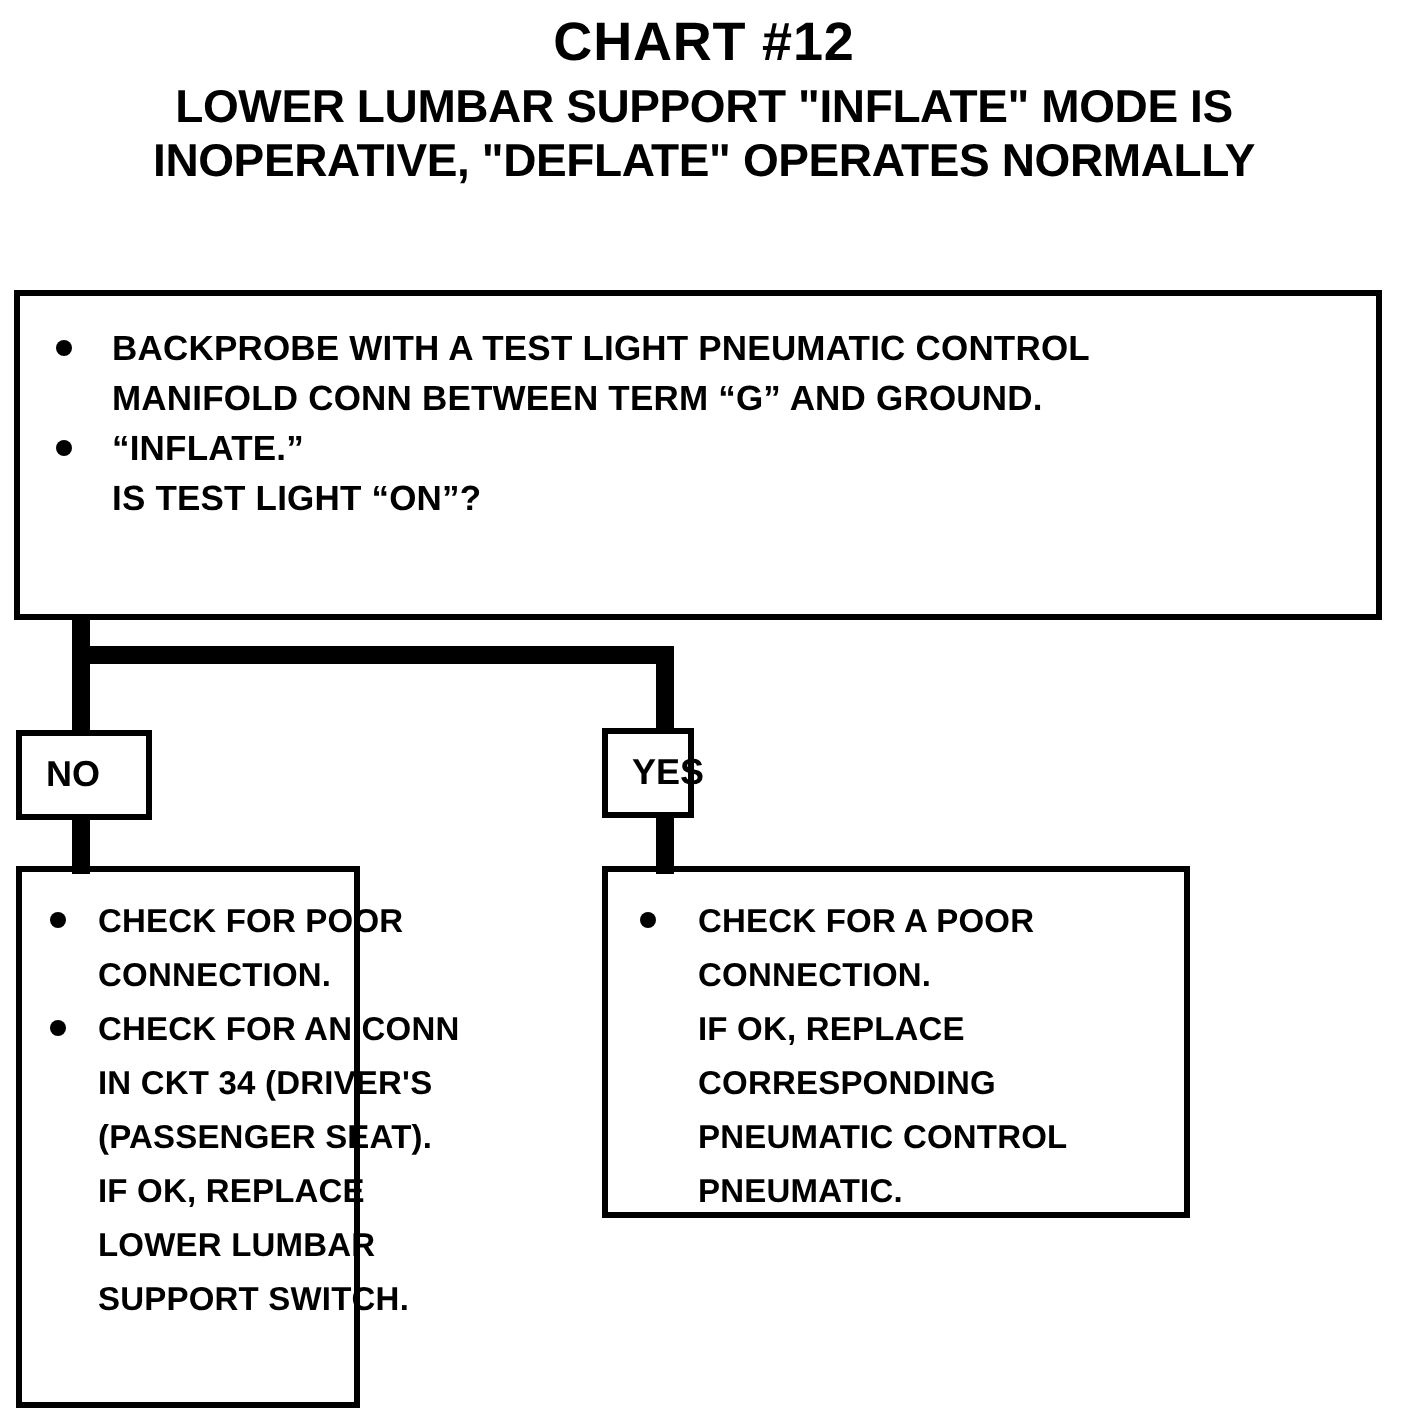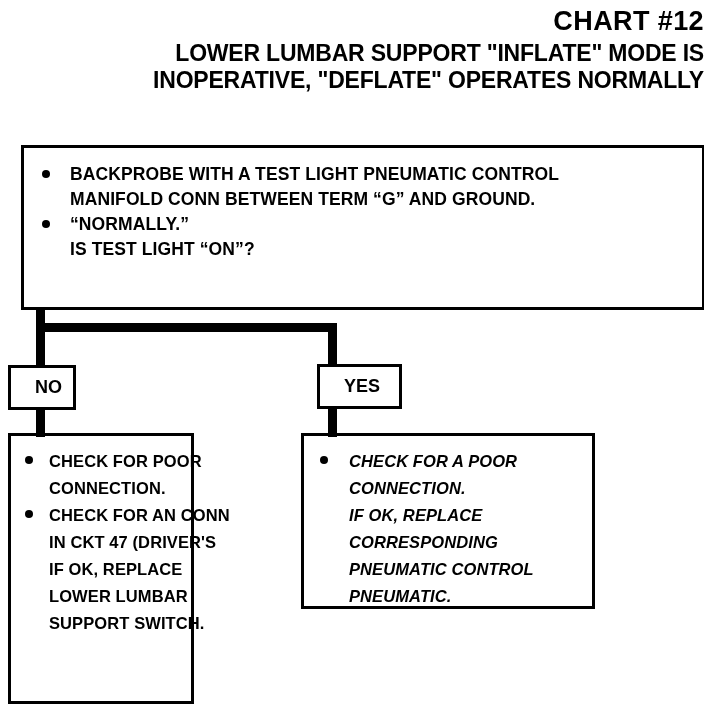--- a/index.html
+++ b/index.html
@@ -22,21 +22,21 @@
     width: 704px;
     height: 712px;
   }
 
   
   .heading {
     position: absolute;
     left: 0;
     top: 0;
     width: 704px;
-    text-align: right;
+    text-align: center;
   }
   .chart-title {
     font-size: 27px;
     font-weight: bold;
     letter-spacing: 0.4px;
     line-height: 30px;
     margin: 6px 0 0 0;
     white-space: nowrap;
   }
   .chart-subtitle {
@@ -82,50 +82,49 @@
     display: block;
     white-space: nowrap;
   }
 
   
   #decision-box {
     left: 7px;
     top: 145px;
     width: 684px;
     height: 165px;
-    margin-left: 14px;
   }
   #decision-box .bullet-list {
     padding: 14px 0 0 14px;
     font-size: 17.5px;
     line-height: 25px;
     letter-spacing: 0.1px;
   }
   #decision-box .bullet-item { padding-left: 32px; }
   #decision-box .bullet-item + .bullet-item { margin-top: 0px; }
 
   
   .label-box {
     border-width: 3px;
     display: flex;
     align-items: center;
     justify-content: flex-start;
     font-size: 18px;
     font-weight: bold;
     z-index: 3;
   }
-  .label-box span { padding-left: 24px; }
+  .label-box span { padding-left: 12px; }
   #no-label  { left: 8px;   top: 365px; width: 68px; height: 45px; }
-  #yes-label { left: 317px; top: 364px; width: 85px; height: 45px; }
+  #yes-label { left: 301px; top: 364px; width: 46px; height: 45px; }
 
   
   #no-result {
     left: 8px;
     top: 433px;
-    width: 186px;
+    width: 172px;
     height: 271px;
   }
   #no-result .bullet-list {
     padding: 12px 0 0 10px;
     font-size: 16.5px;
     line-height: 27px;
     letter-spacing: 0.1px;
   }
   #no-result .bullet-item { padding-left: 28px; }
 
@@ -134,21 +133,21 @@
     top: 433px;
     width: 294px;
     height: 176px;
   }
   #yes-result .bullet-list {
     padding: 12px 0 0 12px;
     font-size: 16.5px;
     line-height: 27px;
     letter-spacing: 0.1px;
   }
-  #yes-result .bullet-item { padding-left: 33px; font-style: italic; }
+  #yes-result .bullet-item { padding-left: 33px; }
 
   
   .conn {
     position: absolute;
     background: #000000;
     z-index: 1;
   }
   
   #conn-stem-main   { left: 36px;  top: 310px; width: 9px;   height: 60px; }
   
@@ -175,21 +174,21 @@
 
   <div class="box" id="decision-box">
     <ul class="bullet-list" id="decision-list">
         <li class="bullet-item">
           <span class="dot"></span>
           <span class="ln">BACKPROBE WITH A TEST LIGHT PNEUMATIC CONTROL</span>
           <span class="ln">MANIFOLD CONN BETWEEN TERM “G” AND GROUND.</span>
         </li>
         <li class="bullet-item">
           <span class="dot"></span>
-          <span class="ln">“NORMALLY.”</span>
+          <span class="ln">“INFLATE.”</span>
           <span class="ln">IS TEST LIGHT “ON”?</span>
         </li>
       </ul>
   </div>
 
   <div class="conn" id="conn-stem-main"></div>
   <div class="conn" id="conn-split-bar"></div>
   <div class="conn" id="conn-stem-yes"></div>
   <div class="conn" id="conn-stem-no-out"></div>
   <div class="conn" id="conn-stem-yes-out"></div>
@@ -204,21 +203,22 @@
   <div class="box" id="no-result">
     <ul class="bullet-list" id="no-result-list">
         <li class="bullet-item">
           <span class="dot"></span>
           <span class="ln">CHECK FOR POOR</span>
           <span class="ln">CONNECTION.</span>
         </li>
         <li class="bullet-item">
           <span class="dot"></span>
           <span class="ln">CHECK FOR AN CONN</span>
-          <span class="ln">IN CKT 47 (DRIVER'S</span>
+          <span class="ln">IN CKT 34 (DRIVER'S</span>
+          <span class="ln">(PASSENGER SEAT).</span>
           <span class="ln">IF OK, REPLACE</span>
           <span class="ln">LOWER LUMBAR</span>
           <span class="ln">SUPPORT SWITCH.</span>
         </li>
       </ul>
   </div>
 
   <div class="box" id="yes-result">
     <ul class="bullet-list" id="yes-result-list">
         <li class="bullet-item">

